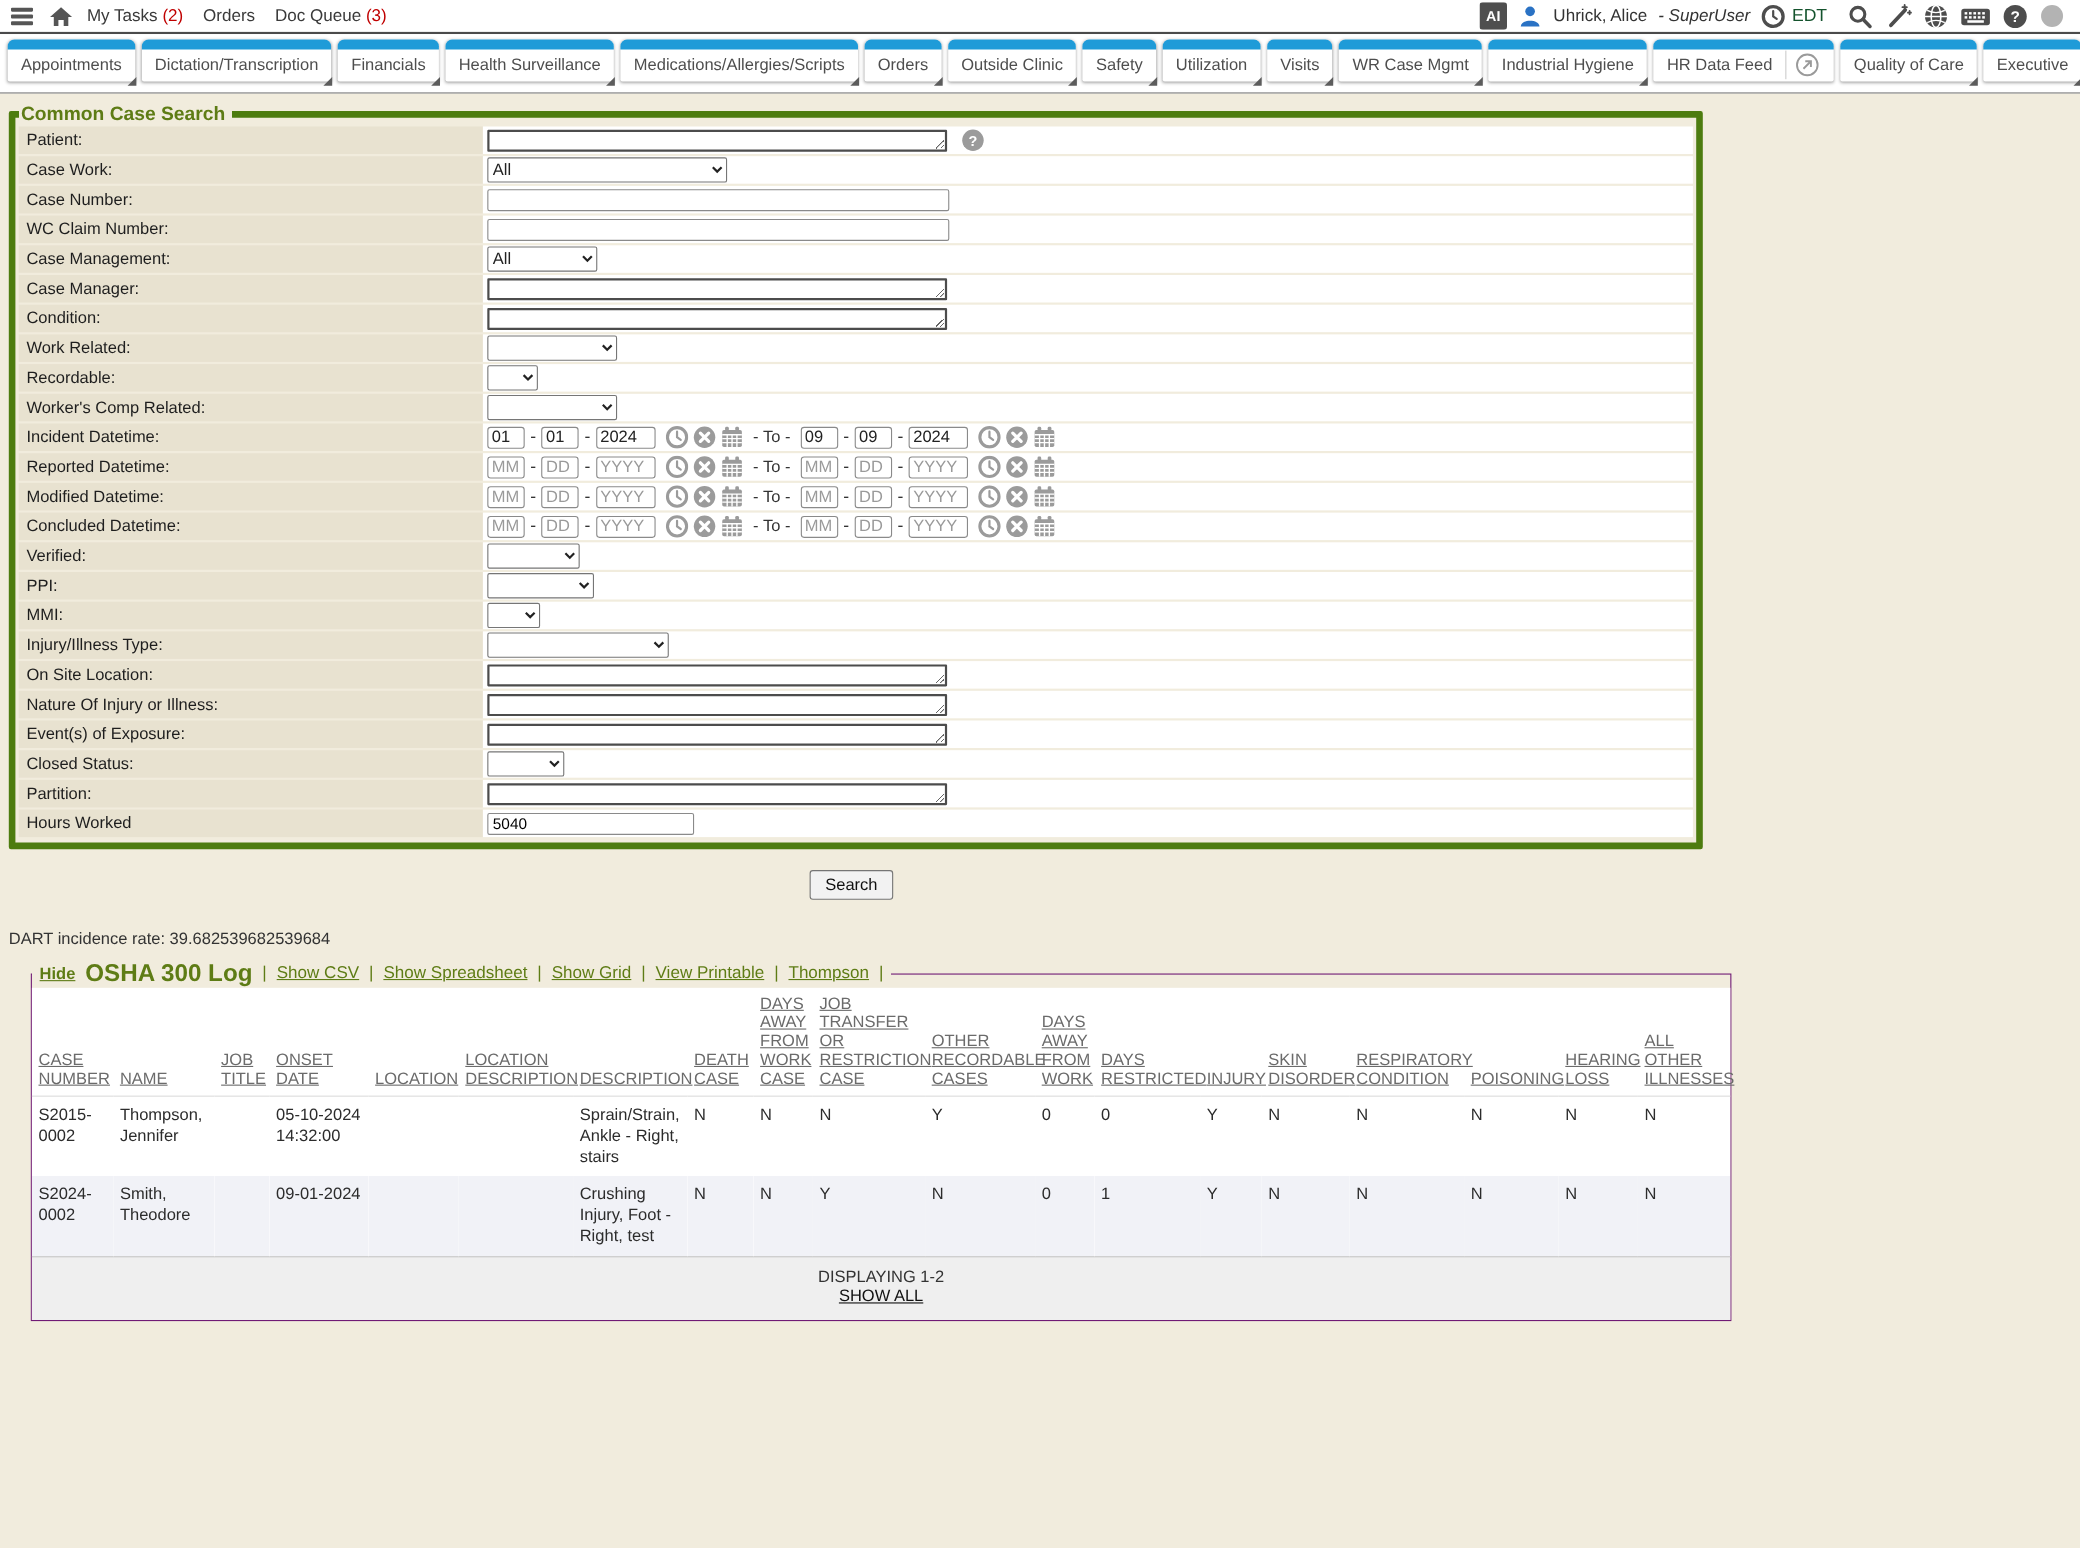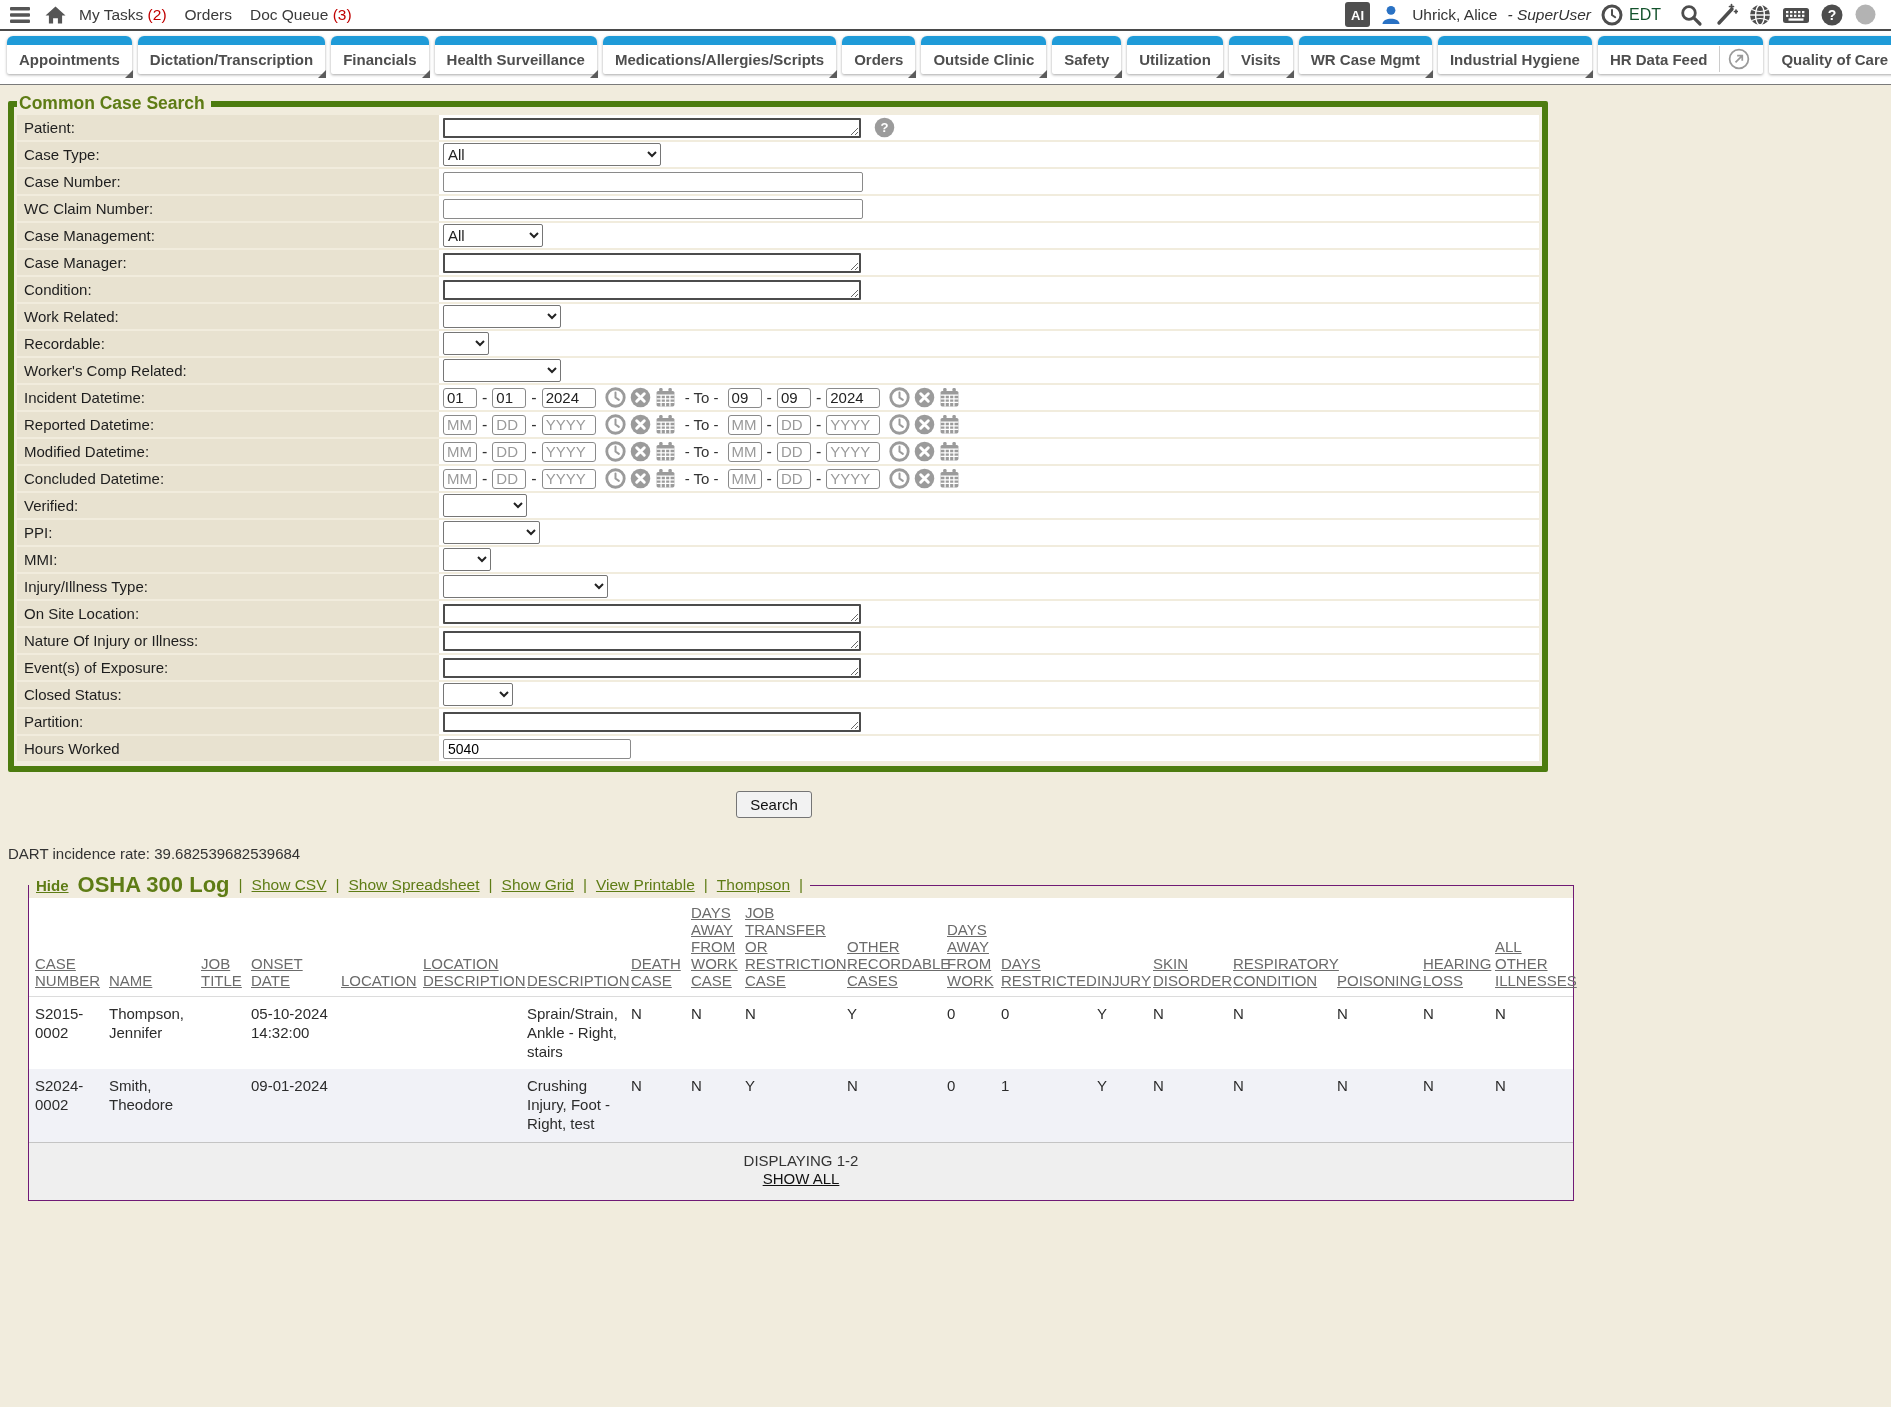--- a/index.html
+++ b/index.html
@@ -25,21 +25,21 @@
   .tz { font-size:16px; color:#14532d; margin-left:-4px; }
 
   
   .tabstrip {
     background:#fff; border-bottom:1px solid #7a7a7a;
     padding:5px 0 10px 7px; display:flex; gap:6px;
     width:1891px; overflow:hidden; height:54px;
   }
   .tab {
     position:relative; background:#fff; border-radius:6px 6px 2px 2px;
-    box-shadow:0 1px 3px rgba(0,0,0,.35); flex:0 0 auto; cursor:pointer;font-weight:bold;
+    box-shadow:0 1px 3px rgba(0,0,0,.35); flex:0 0 auto; cursor:pointer;
   }
   .tab-top { height:9px; background:#1f9bd8; border-radius:6px 6px 0 0; }
   .tab-body { display:flex; align-items:center; height:28px; padding:0 12px; font-size:15px; color:#4e4e4e; gap:7px; white-space:nowrap; }
   .caret { position:absolute; right:-1px; bottom:-4px; width:0; height:0;
     border-left:8px solid transparent; border-bottom:8px solid #5c5c5c; }
   .tab-divider { width:1px; background:#ccc; height:26px; margin-left:5px; }
   .tab-exticon { display:inline-flex; }
 
   
   fieldset.ccs { margin:8px 6px 0 8px; width:1540px; border:6px solid #4d7c0f; border-radius:2px; padding:1px 3px 3px 3px; background:transparent; }
@@ -297,21 +297,21 @@
           <textarea class="ta" rows="1" style="width: 418px;"></textarea>
           <span class="helpwrap">
             <svg width="21" height="21" viewBox="0 0 20 20">
               <circle cx="10" cy="10" r="9.3" fill="#9b9b9b"></circle>
               <text x="10" y="14.6" text-anchor="middle" font-size="12.5" font-weight="bold" fill="#fff" font-family="Liberation Sans, sans-serif">?</text>
             </svg>
           </span>
         </div>
       </div>
       <div class="frow">
-        <span class="flabel">Case Type:</span>
+        <span class="flabel">Case Work:</span>
         <div class="ffield">
           <select class="sel" style="width: 218px;"><option>All</option></select>
         </div>
       </div>
       <div class="frow">
         <span class="flabel">Case Number:</span>
         <div class="ffield">
           <input class="ti" style="width: 420px;">
         </div>
       </div>

